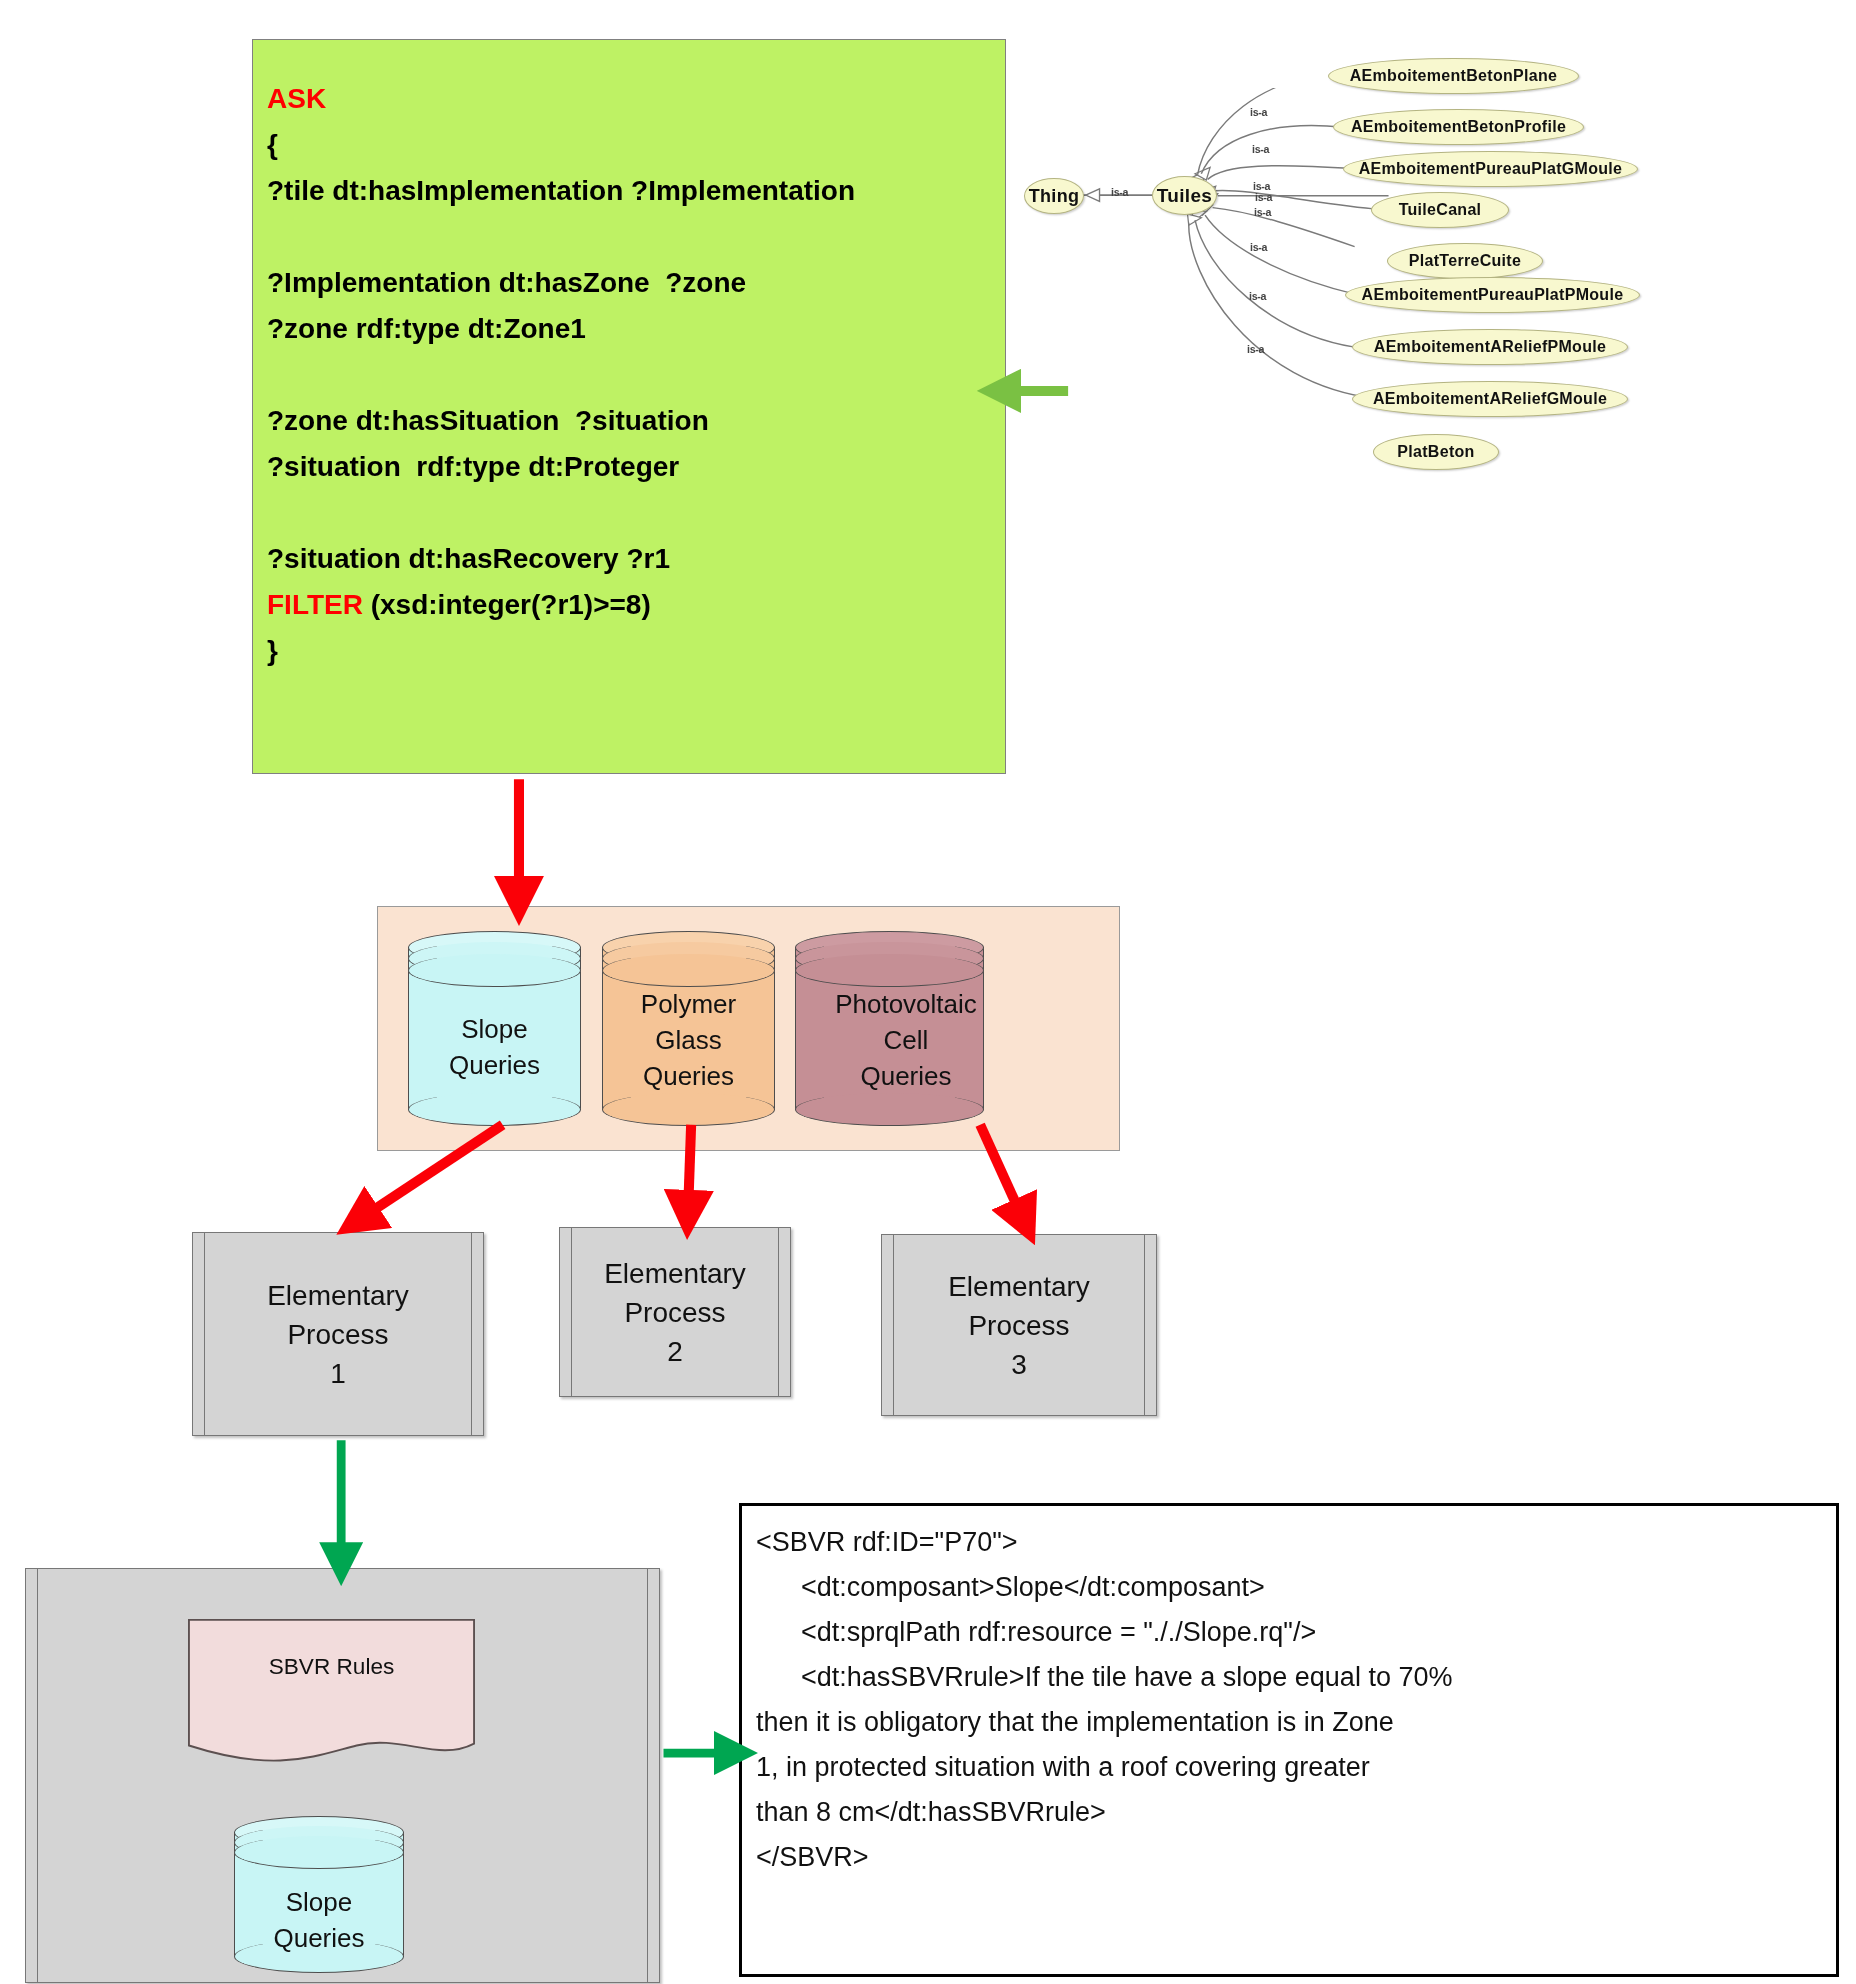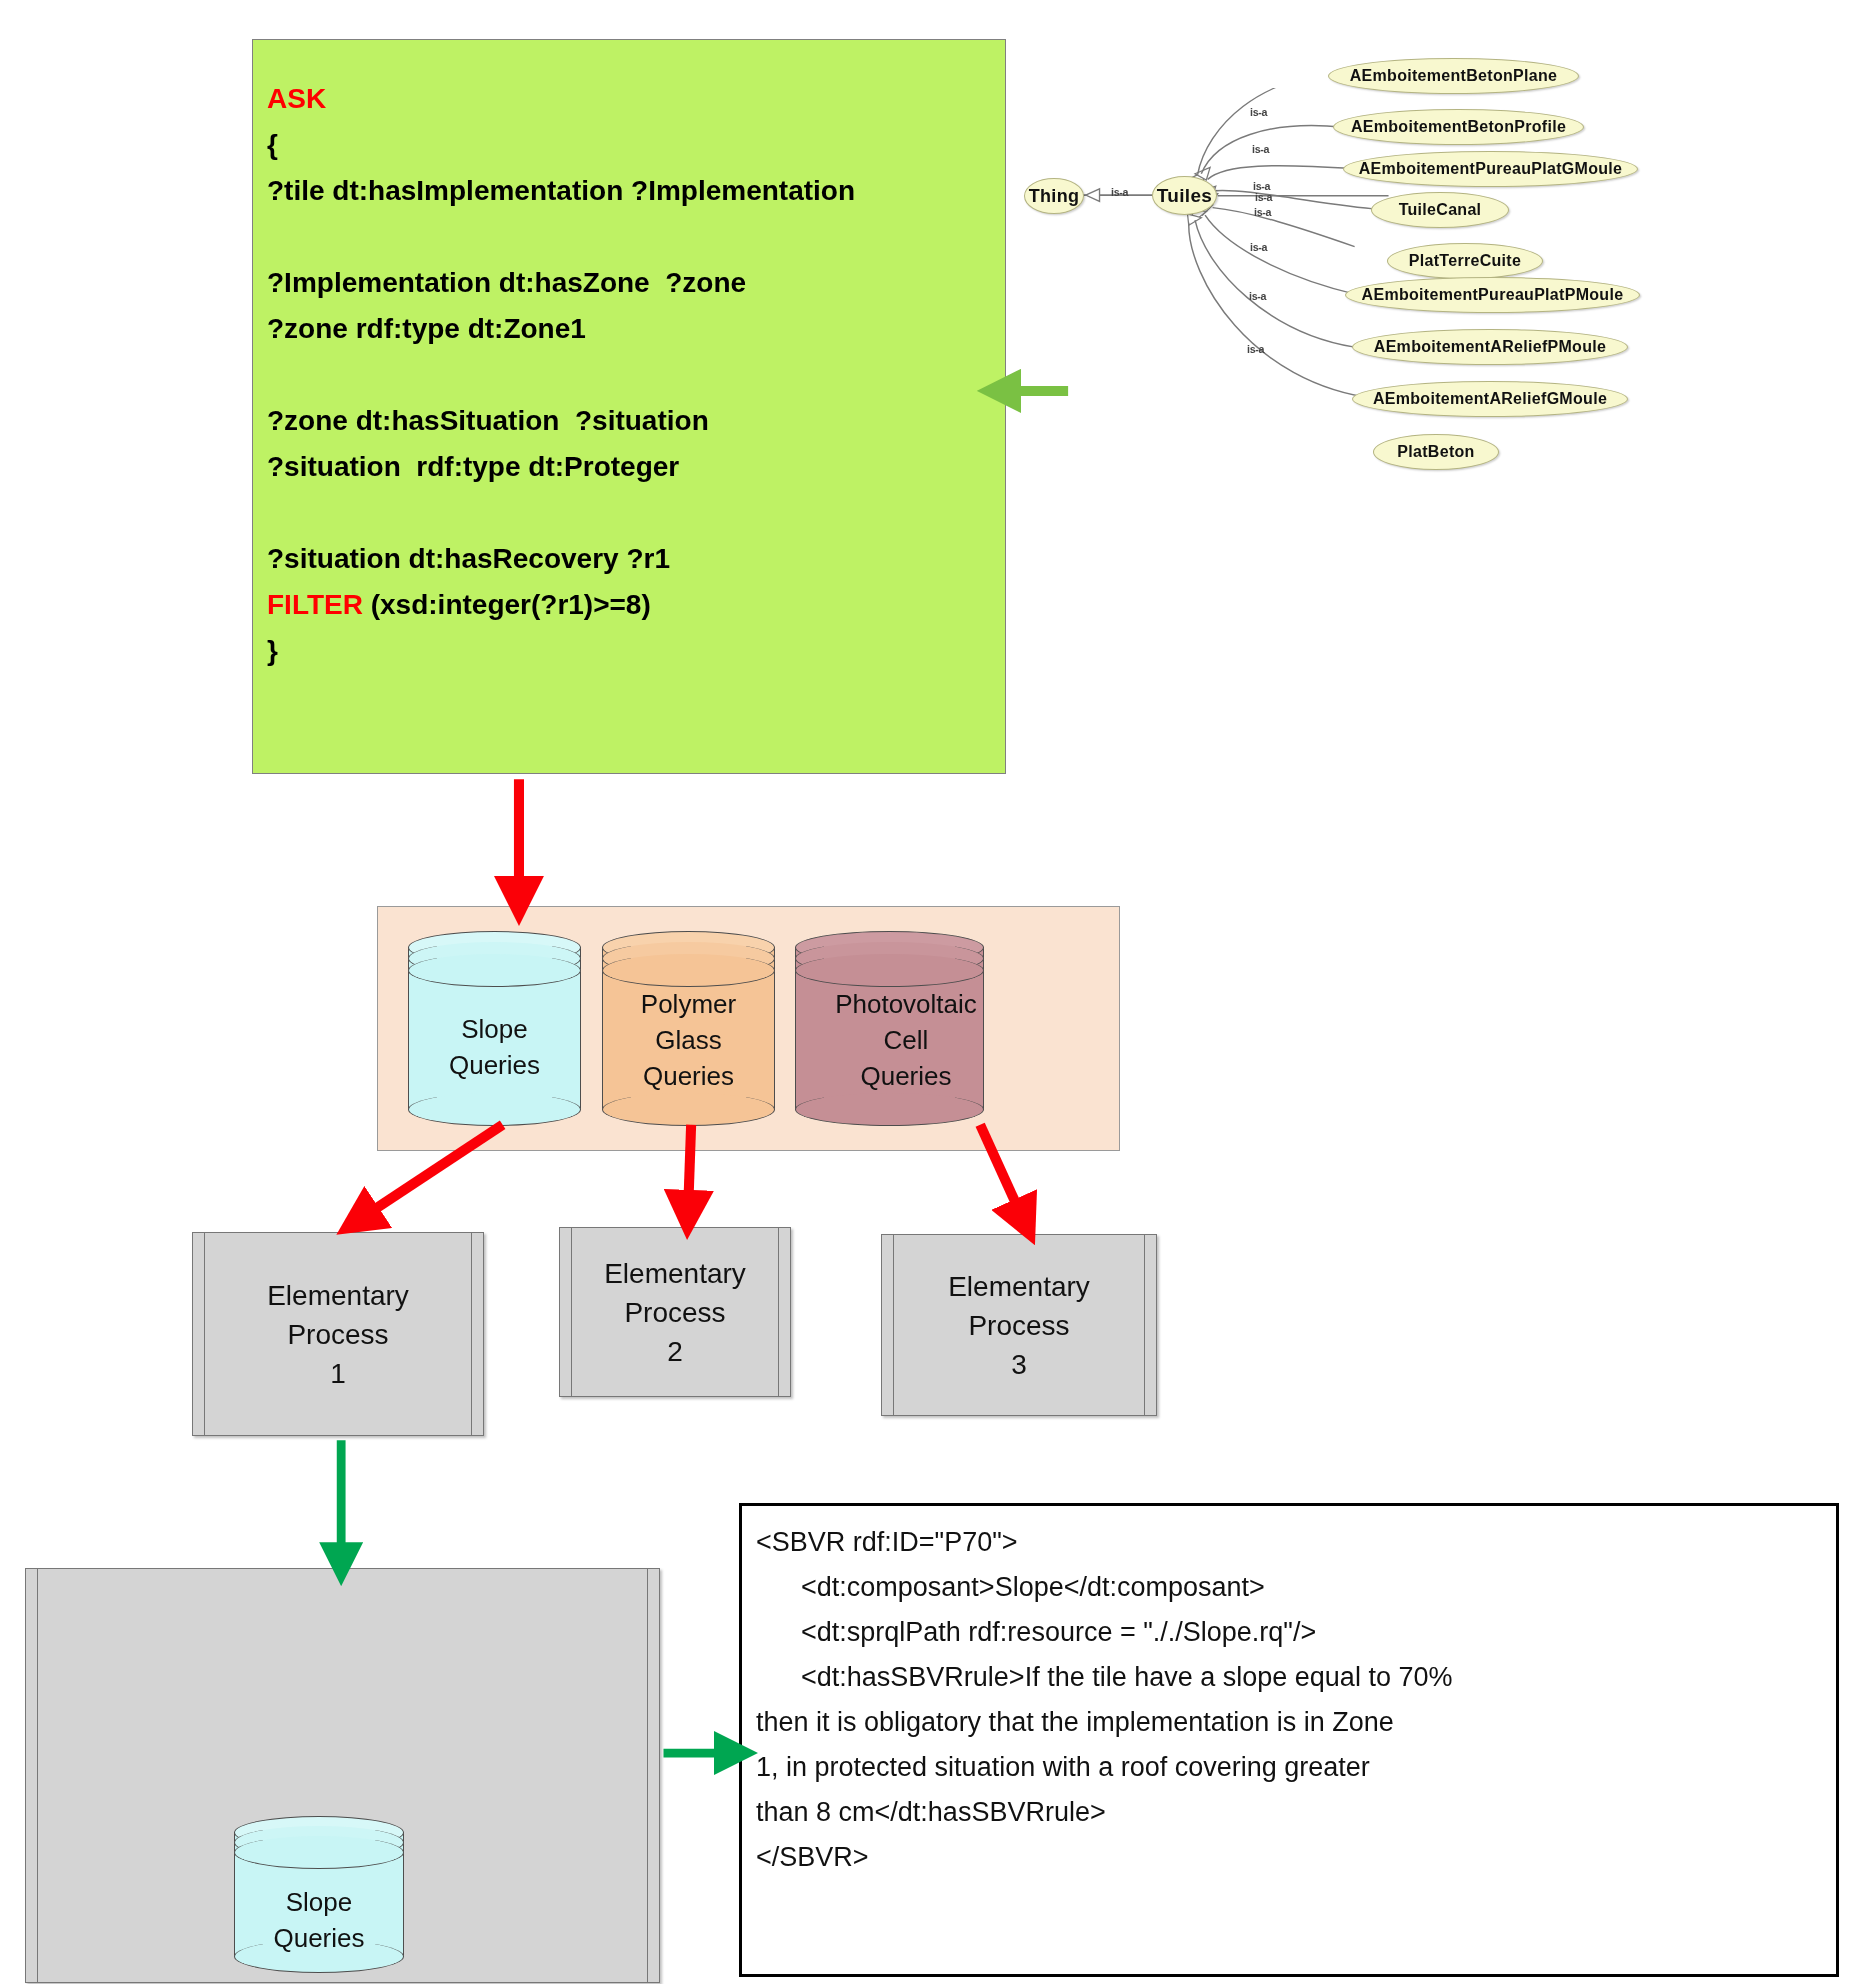--- a/index.html
+++ b/index.html
@@ -324,20 +324,26 @@
   <div class="abs proc" style="left:881px;top:1234px;width:276px;height:182px;">
     <div class="ptext">
         <div>Elementary</div>
         <div>Process</div>
         <div>3</div>
       </div>
   </div>
 
   <div class="abs" id="repo-box"></div>
 
+  <div class="abs" id="sbvr-doc">
+    <svg width="289" height="157" style="position:absolute;left:0;top:0;" viewBox="0 0 460 250">
+      <path d="M3,3 L457,3 L457,200 C400,230 340,185 270,203 C200,221 140,247 3,203 Z" fill="#f2dcdc" stroke="#5c5050" stroke-width="3"></path>
+    </svg>
+    <div class="doctext">SBVR Rules</div>
+  </div>
 
   <div class="abs cyl" style="left:234px;top:1816px;width:170px;height:157px;">
     <div class="body" style="background:#c8f5f5;"></div>
     <div class="top" style="background:#d7f8f8;"></div>
     <div class="ring" style="top:10px;background:#cdf6f6;"></div>
     <div class="ring" style="top:20px;background:#c8f5f5;"></div>
     <div class="bottom" style="background:#c8f5f5;"></div>
     <div class="label" style="top:68px;">
         <div>Slope</div>
         <div>Queries</div>

